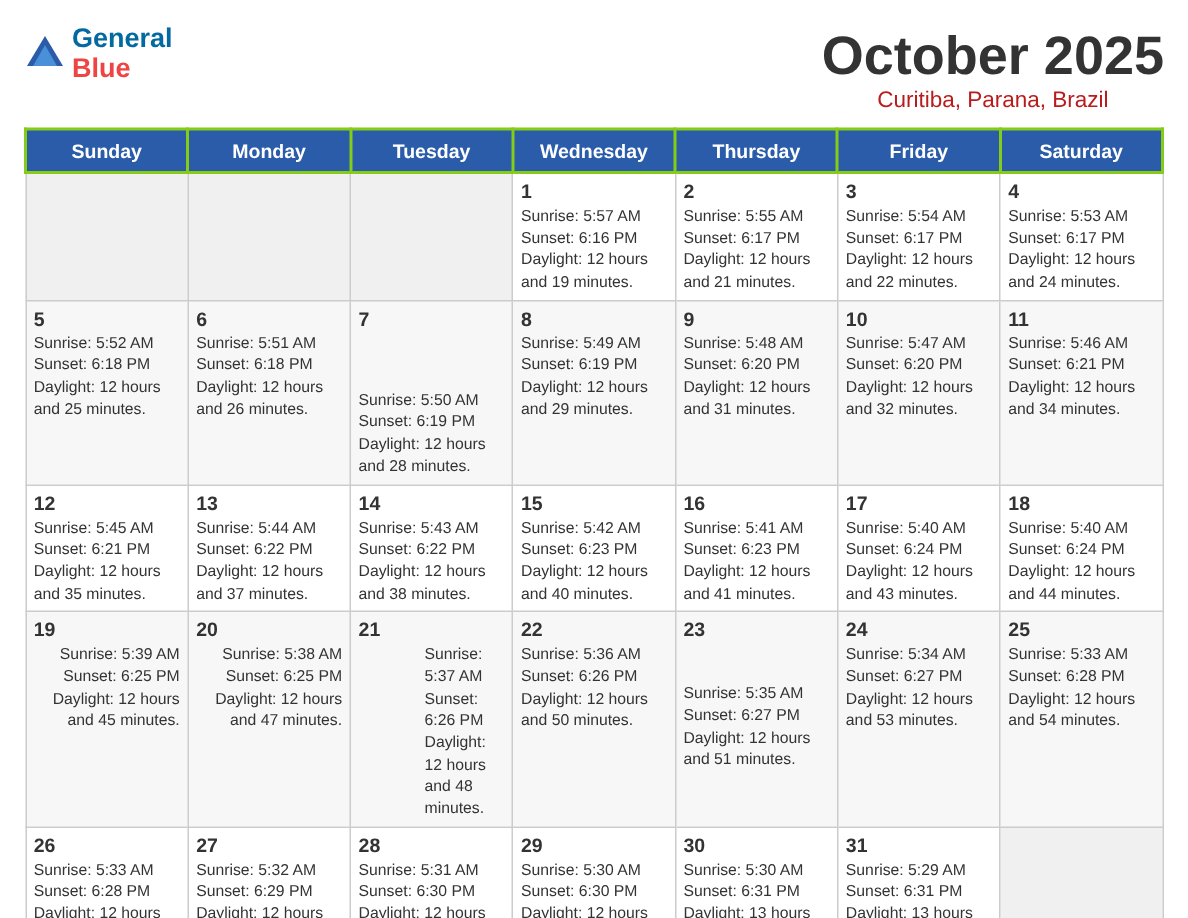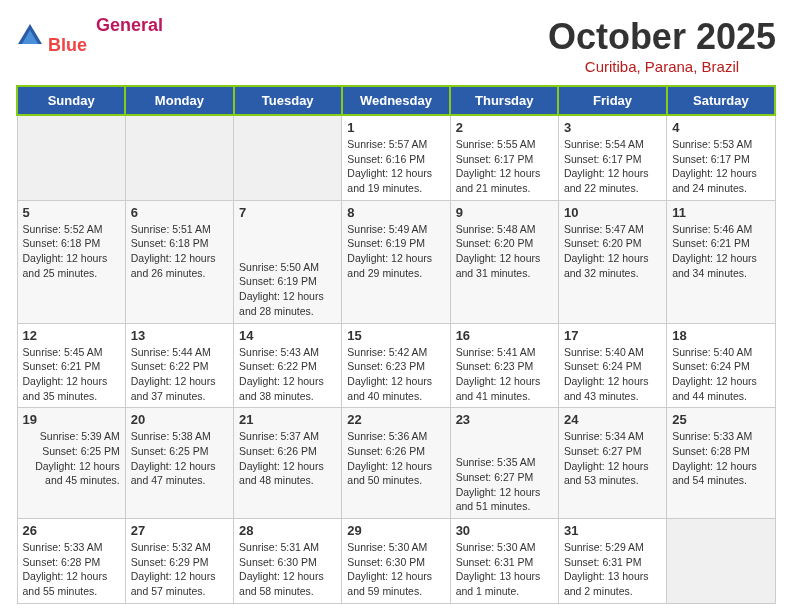--- a/index.html
+++ b/index.html
@@ -21,22 +21,21 @@
       align-items: center;
     }
     .logo-text {
       display: flex;
       flex-direction: column;
       line-height: 1.1;
     }
     .logo-general {
       font-size: 18px;
       font-weight: bold;
-      color: #be185d;
-      margin-left: 48px;
+      color: #0369a1;
     }
     .logo-blue {
       font-size: 18px;
       font-weight: bold;
       color: #ef4444;
     }
     .logo-icon {
       width: 28px;
       height: 28px;
       margin-right: 4px;
@@ -263,28 +262,28 @@
       <tr>
         <td>
           <div class="day-num">19</div>
           <div class="day-info" style="white-space: pre-line; text-align: right;">Sunrise: 5:39 AM
 Sunset: 6:25 PM
 Daylight: 12 hours
 and 45 minutes.</div>
         </td>
         <td>
           <div class="day-num">20</div>
-          <div class="day-info" style="white-space: pre-line;">Sunrise: 5:38 AM
+          <div class="day-info" style="white-space: pre-line; text-align: right;">Sunrise: 5:38 AM
 Sunset: 6:25 PM
 Daylight: 12 hours
 and 47 minutes.</div>
         </td>
         <td>
           <div class="day-num">21</div>
-          <div class="day-info" style="white-space: pre-line;">Sunrise: 5:37 AM
+          <div class="day-info" style="white-space: pre-line; margin-left: 44px;">Sunrise: 5:37 AM
 Sunset: 6:26 PM
 Daylight: 12 hours
 and 48 minutes.</div>
         </td>
         <td>
           <div class="day-num">22</div>
           <div class="day-info" style="white-space: pre-line;">Sunrise: 5:36 AM
 Sunset: 6:26 PM
 Daylight: 12 hours
 and 50 minutes.</div>

